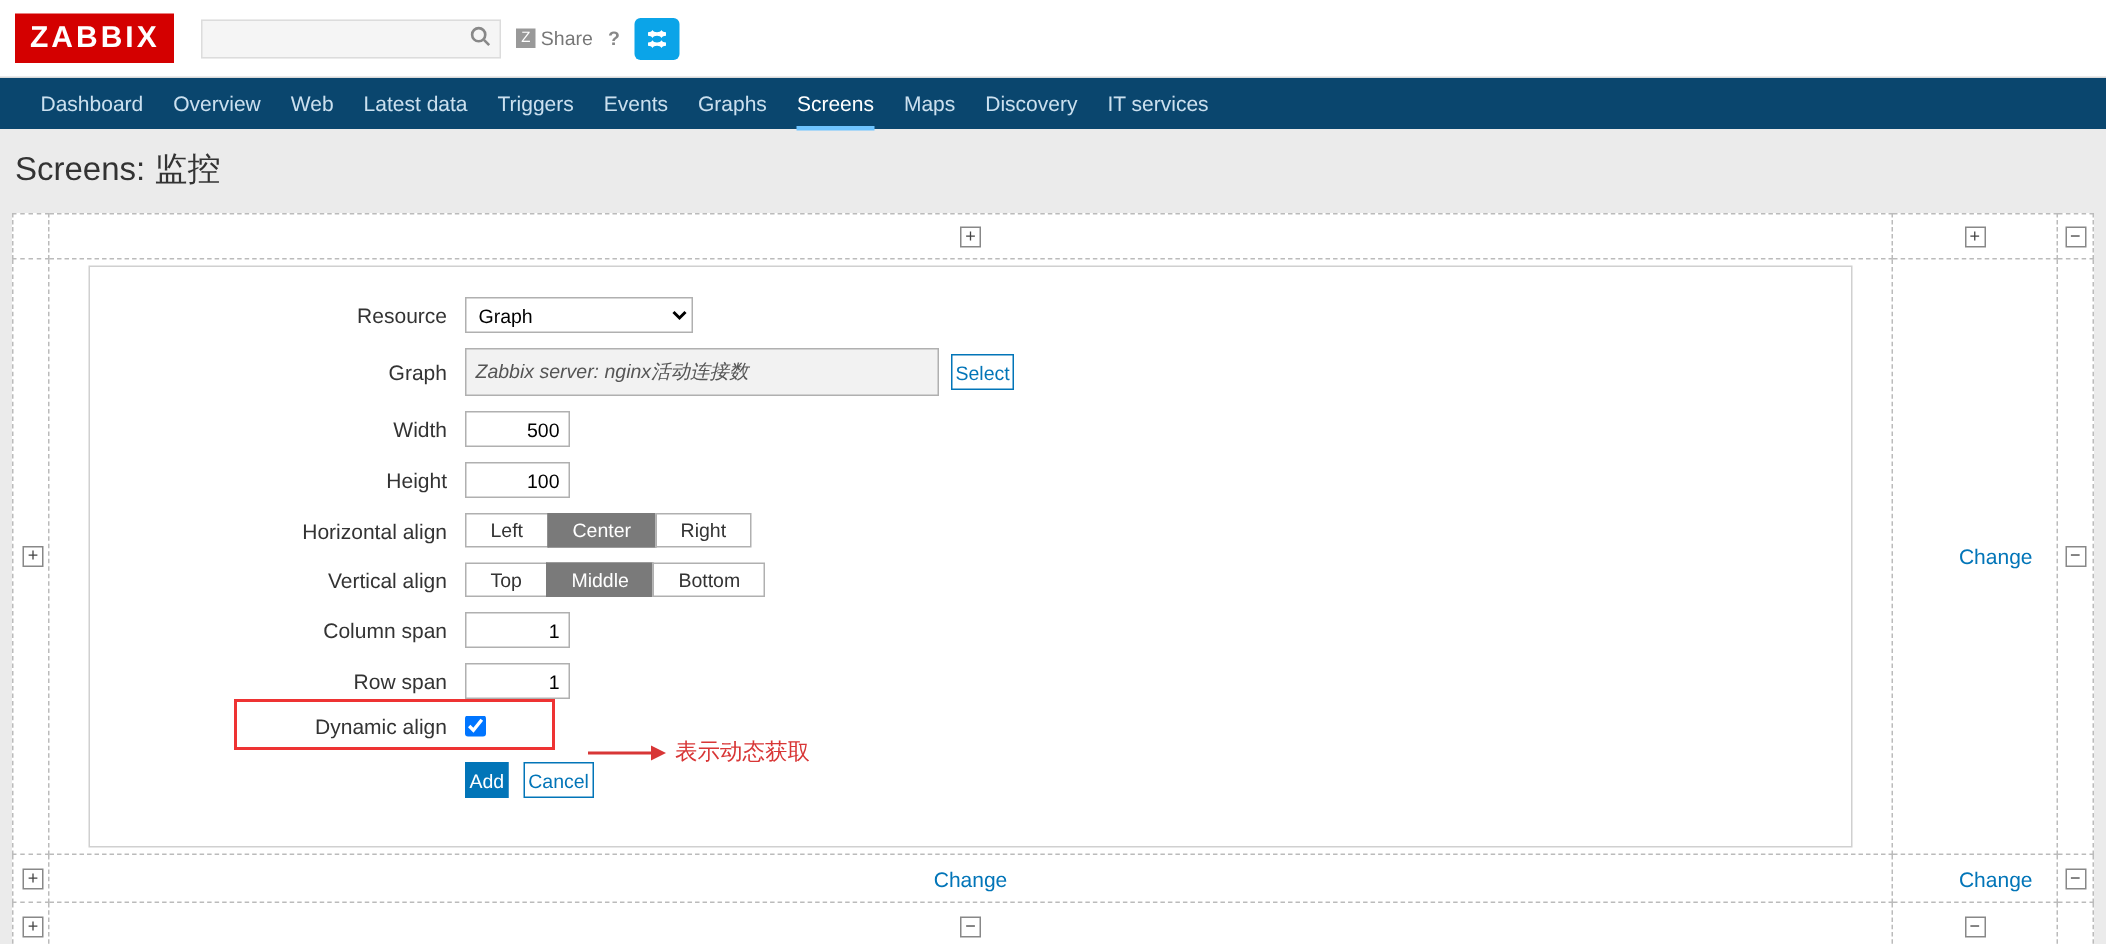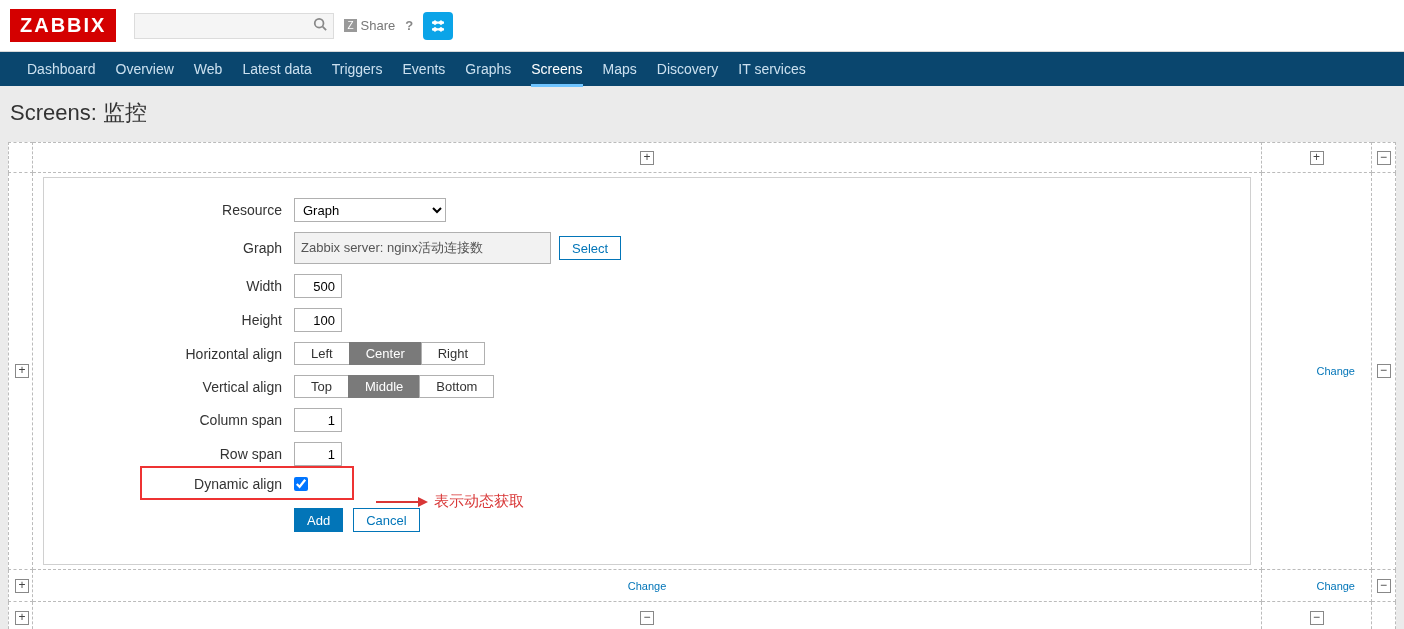--- a/index.html
+++ b/index.html
@@ -65,59 +65,60 @@
   .plusbox, .minusbox {
     display: inline-block; width: 14px; height: 14px; border: 1px solid #888;
     background: #fff; line-height: 11px; text-align: center; font-size: 12px;
     color: #444; cursor: pointer; user-select: none;
   }
   .minusbox::before { content: "−"; }
   .plusbox::before { content: "+"; }
 
   .formcell { vertical-align: top; padding: 0; }
   .formwrap {
-    margin: 4px 10px; border: 1px solid #d0d0d0; background: #fff; padding: 20px 10px 22px;
+    margin: 4px 26px; border: 1px solid #d0d0d0; background: #fff; padding: 20px 10px 22px;
   }
   .frow { display: flex; align-items: center; margin-bottom: 10px; }
   .flabel { width: 240px; text-align: right; padding-right: 12px; color: #333; font-size: 14px; }
   .frow select {
     width: 152px; height: 24px; border: 1px solid #b0b0b0; background: #fff;
     font-size: 13px; padding: 0 4px;
   }
   .readonly {
-    width: 257px; height: 24px; border: 1px solid #b0b0b0; background: #f2f2f2;
+    width: 316px; height: 24px; border: 1px solid #b0b0b0; background: #f2f2f2;
     font-size: 13px; padding: 15px 6px; color: #555; display: flex; align-items: center;
     margin-right: 8px;
+    font-style: italic;
   }
   .btn {
     border: 1px solid #0275b8; background: #fff; color: #0275b8; height: 24px;
-    padding: 0 12px; font-size: 13px; cursor: pointer;
+    padding: 0 2px; font-size: 13px; cursor: pointer;
   }
   .btn.primary { background: #0275b8; color: #fff; border-color: #0275b8; }
   .numinput {
-    width: 48px; height: 24px; border: 1px solid #b0b0b0; text-align: right;
+    width: 70px; height: 24px; border: 1px solid #b0b0b0; text-align: right;
     padding: 0 6px; font-size: 13px;
   }
   .seg { display: flex; }
   .seg span {
     border: 1px solid #b0b0b0; padding: 3px 16px; font-size: 13px; cursor: pointer;
     background: #fff; color: #333; margin-left: -1px;
   }
   .seg span:first-child { margin-left: 0; }
   .seg span.sel { background: #7a7a7a; color: #fff; border-color: #7a7a7a; }
 
   .cb { width: 14px; height: 14px; }
   .redbox {
     position: absolute; border: 2px solid #e33; pointer-events: none;
   }
   .arrow-note { position: absolute; color: #d83636; font-size: 15px; display: flex; align-items: center; gap: 6px; }
   .arrow-note svg { width: 54px; height: 14px; }
 
   .changerow { height: 32px; }
-  .changelink { color: #0275b8; cursor: pointer; font-size: 11px;
+  .changelink { color: #0275b8; cursor: pointer; font-size: 14px;
     position: absolute; left: 50%; top: 50%; transform: translate(-50%,-50%); }
   .rightcol { width: 110px; }
   .rightcol .changelink { left: auto; right: 16px; transform: translateY(-50%); }
 
   .plusleft-static { position: absolute; left: 6px; top: 50%; transform: translateY(-50%); }
 
   .actions { margin-top: 6px; display: flex; gap: 10px; }
 </style>
 </head>
 <body>

